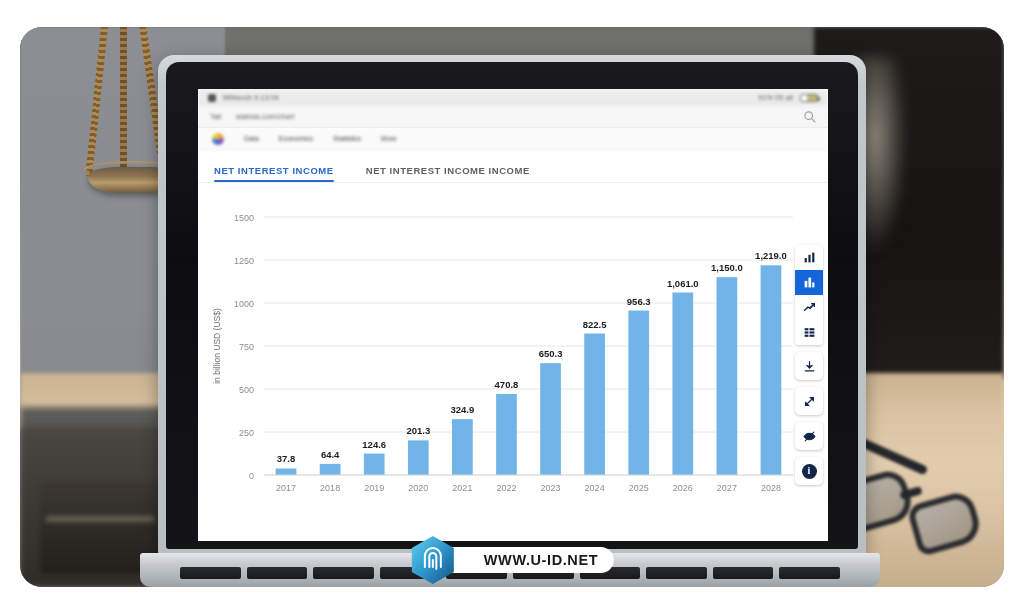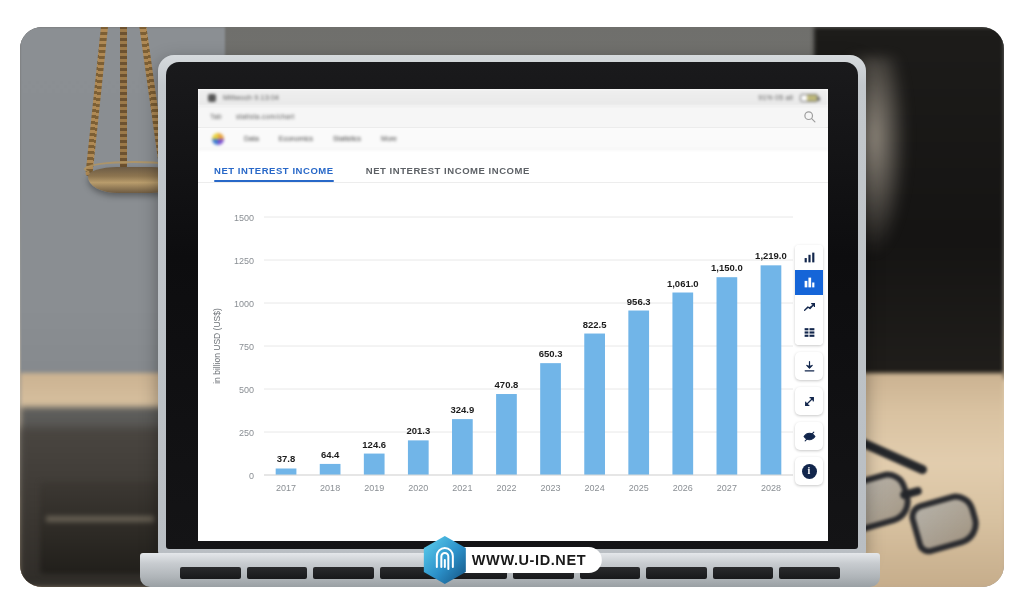--- a/index.html
+++ b/index.html
@@ -395,21 +395,21 @@
     display: flex;
     align-items: center;
     z-index: 40;
   }
   .wm-pill {
     background: #ffffff;
     height: 26px;
     border-radius: 13px;
     display: flex;
     align-items: center;
-    padding: 0 16px 0 30px;
+    padding: 0 16px 0 54px;
     margin-left: -26px;
     font-size: 14.5px;
     font-weight: bold;
     color: #1a1a1a;
     letter-spacing: .6px;
   }
   .wm-hex {
     position: relative;
     width: 46px; height: 50px;
     z-index: 2;

